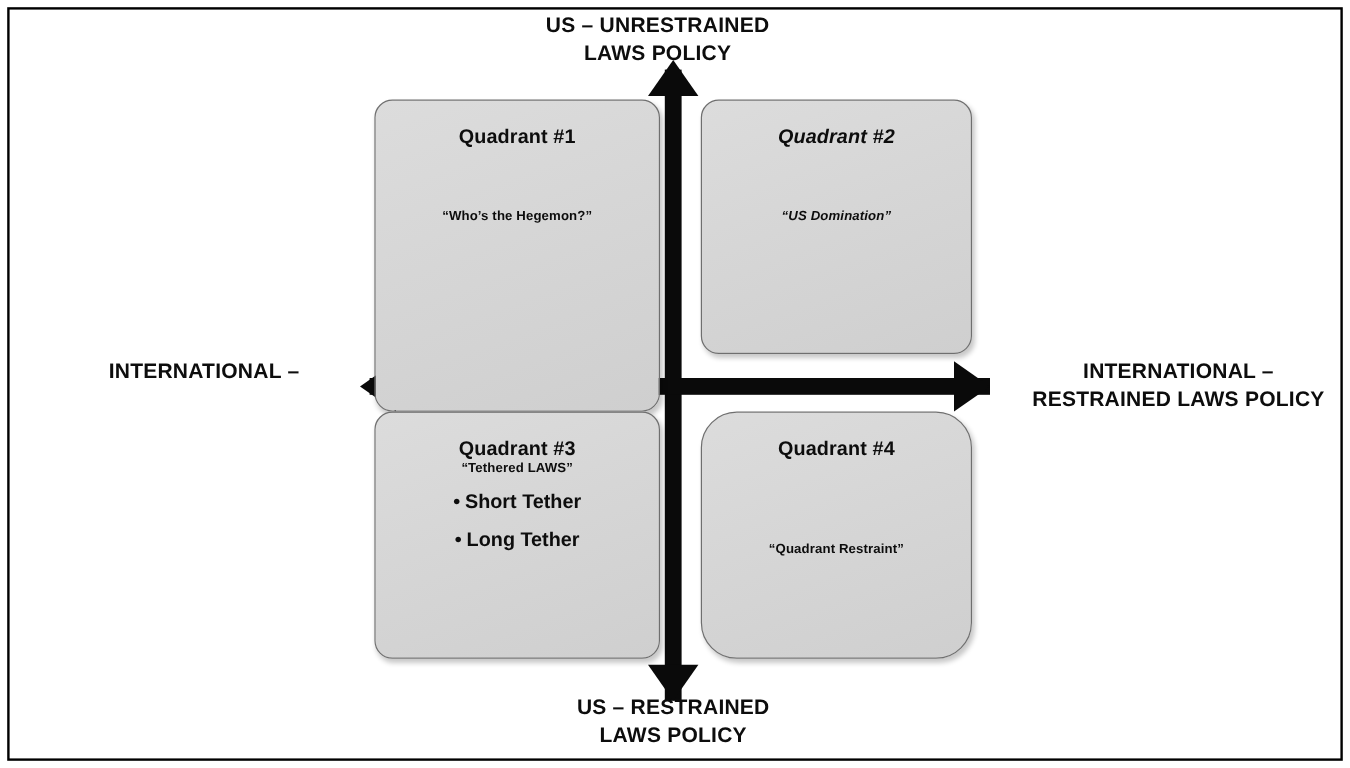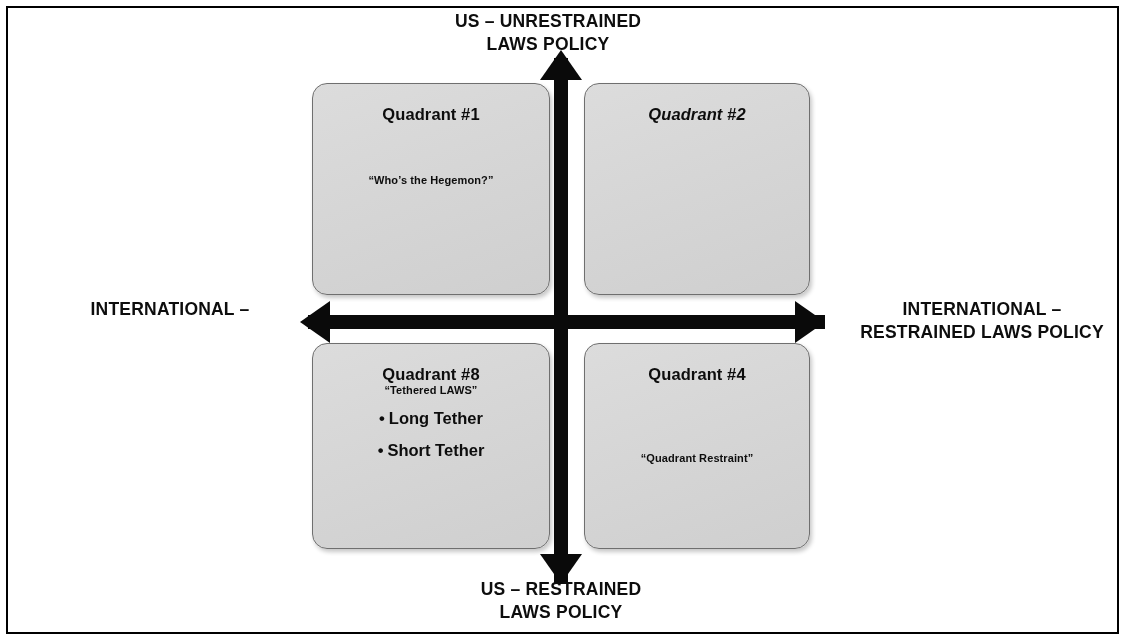--- a/index.html
+++ b/index.html
@@ -104,24 +104,24 @@
     position: absolute;
     box-sizing: border-box;
     border: 1.5px solid #6f6f6f;
     border-radius: 15px;
     background: linear-gradient(160deg, #dcdcdc 0%, #d6d6d6 45%, #cfcfcf 100%);
     box-shadow: 2px 3px 4px rgba(0, 0, 0, 0.22);
     text-align: center;
     color: #0d0d0d;
     overflow: hidden;
   }
-  #quadrant-1 { left: 312px; top: 83px;  width: 238px; height: 212px; border-radius: 15px; }
+  #quadrant-1 { left: 312px; top: 83px;  width: 238px; height: 260px; border-radius: 15px; }
   #quadrant-2 { left: 584px; top: 83px;  width: 226px; height: 212px; font-style: italic; }
   #quadrant-3 { left: 312px; top: 343px; width: 238px; height: 206px; }
-  #quadrant-4 { left: 584px; top: 343px; width: 226px; height: 206px; }
+  #quadrant-4 { left: 584px; top: 343px; width: 226px; height: 206px; border-radius: 30px; }
 
   .quadrant-title {
     font-weight: bold;
     font-size: 16.5px;
     letter-spacing: 0.1px;
     margin-top: 21px;
   }
   .quadrant-caption {
     font-weight: bold;
     font-size: 11px;
@@ -178,31 +178,32 @@
     <div>RESTRAINED LAWS POLICY</div>
   </div>
 
   <div id="quadrant-1" class="quadrant-box">
     <div class="quadrant-title">Quadrant #1</div>
     <div class="quadrant-caption">“Who’s the Hegemon?”</div>
   </div>
 
   <div id="quadrant-2" class="quadrant-box">
     <div class="quadrant-title">Quadrant #2</div>
+    <div class="quadrant-caption">“US Domination”</div>
   </div>
 
   <div id="quadrant-3" class="quadrant-box">
-    <div class="quadrant-title">Quadrant #8</div>
+    <div class="quadrant-title">Quadrant #3</div>
     <div class="quadrant-caption">“Tethered LAWS”</div>
     <ul class="bullet-list">
       <li class="bullet-item">
-        <span class="bullet-dot">•</span><span>Long Tether</span>
+        <span class="bullet-dot">•</span><span>Short Tether</span>
       </li>
       <li class="bullet-item">
-        <span class="bullet-dot">•</span><span>Short Tether</span>
+        <span class="bullet-dot">•</span><span>Long Tether</span>
       </li>
     </ul>
   </div>
 
   <div id="quadrant-4" class="quadrant-box">
     <div class="quadrant-title">Quadrant #4</div>
     <div class="quadrant-caption">“Quadrant Restraint”</div>
   </div>
 
 </div>

